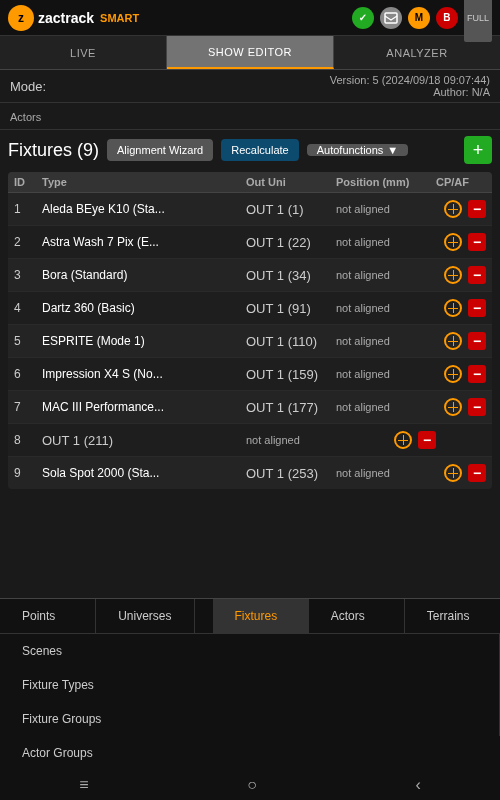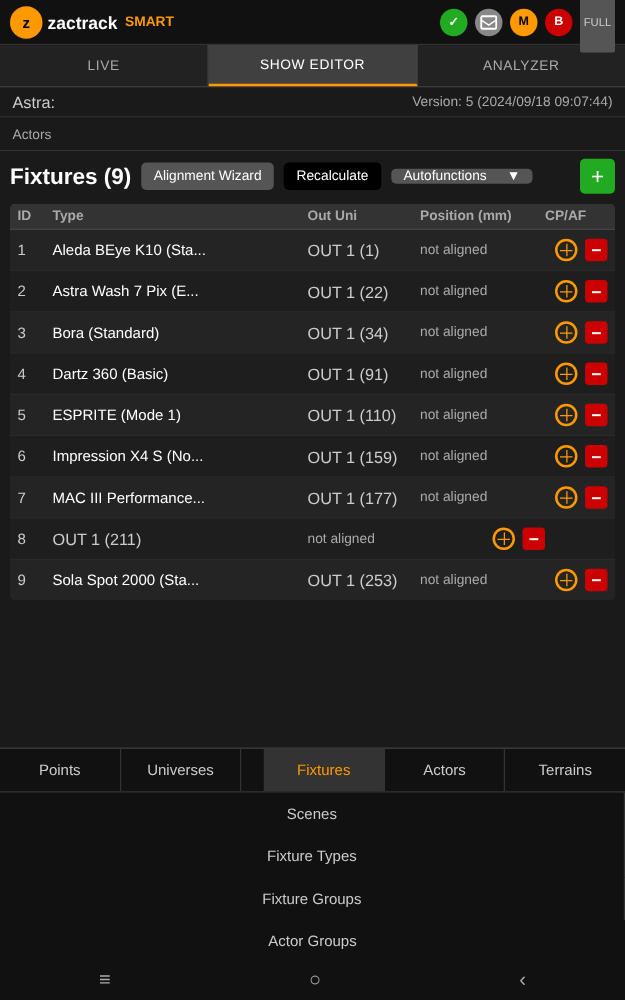--- a/index.html
+++ b/index.html
@@ -100,21 +100,21 @@
       justify-content: center;
       font-size: 11px;
       color: #aaa;
       cursor: pointer;
       border-right: 1px solid #444;
       text-transform: uppercase;
       letter-spacing: 0.5px;
     }
     .nav-tab:last-child { border-right: none; }
     .nav-tab.active {
-      background: #404040;
+      background: #737373;
       color: #fff;
       border-bottom: 2px solid #f90;
     }
 
     
     .show-bar {
       display: flex;
       align-items: center;
       justify-content: space-between;
       padding: 4px 10px;
@@ -150,53 +150,53 @@
 
     
     .fixtures-header {
       display: flex;
       align-items: center;
       gap: 8px;
       margin-bottom: 8px;
     }
     .fixtures-title {
       font-size: 18px;
-      font-weight: bold;
+      font-weight: normal;
       color: #fff;
       flex: none;
     }
     .btn-alignment {
       background: #555;
       color: #fff;
       border: none;
       padding: 5px 10px;
       border-radius: 4px;
       font-size: 11px;
       cursor: pointer;
     }
     .btn-recalculate {
-      background: #000000;
+      background: #0c4a6e;
       color: #fff;
       border: none;
       padding: 5px 10px;
       border-radius: 4px;
       font-size: 11px;
       cursor: pointer;
     }
     .btn-autofunctions {
       background: #555;
       color: #fff;
       border: none;
       padding: 0 10px;
       border-radius: 4px;
       font-size: 11px;
       cursor: pointer;
       display: flex;
       align-items: center;
-      gap: 16px;
+      gap: 4px;
     }
     .btn-add {
       background: #2a2;
       color: #fff;
       border: none;
       width: 28px;
       height: 28px;
       border-radius: 4px;
       font-size: 18px;
       cursor: pointer;
@@ -313,22 +313,22 @@
       display: flex;
       flex-direction: column;
     }
     .bottom-nav-row {
       display: flex;
       border-bottom: 1px solid #333;
     }
     .bottom-nav-row:last-child { border-bottom: none; flex-direction: column; }
     .bottom-nav-item {
       flex: 1;
-      padding: 10px 4px;
-      text-align: center;
+      padding: 10px 22px;
+      text-align: left;
       font-size: 12px;
       color: #ccc;
       cursor: pointer;
       border-right: 1px solid #333;
     }
     .bottom-nav-item:last-child { border-right: none; }
     .bottom-nav-item.active {
       background: #333;
       color: #f90;
       margin-left: 18px;
@@ -369,23 +369,24 @@
   </div>
 </div>
 
 <div class="nav-tabs">
   <div class="nav-tab">LIVE</div>
   <div class="nav-tab active">SHOW EDITOR</div>
   <div class="nav-tab">ANALYZER</div>
 </div>
 
 <div class="show-bar">
-  <span class="show-label">Astra:</span>
+  <span class="show-label">Mode:</span>
   <div class="show-version">
     <div>Version: 5 (2024/09/18 09:07:44)</div>
+    <div>Author: N/A</div>
   </div>
 </div>
 
 <div class="filter-bar">
   <span class="filter-label">Actors</span>
 </div>
 
 <div class="main-content">
 
   <div class="fixtures-header">

